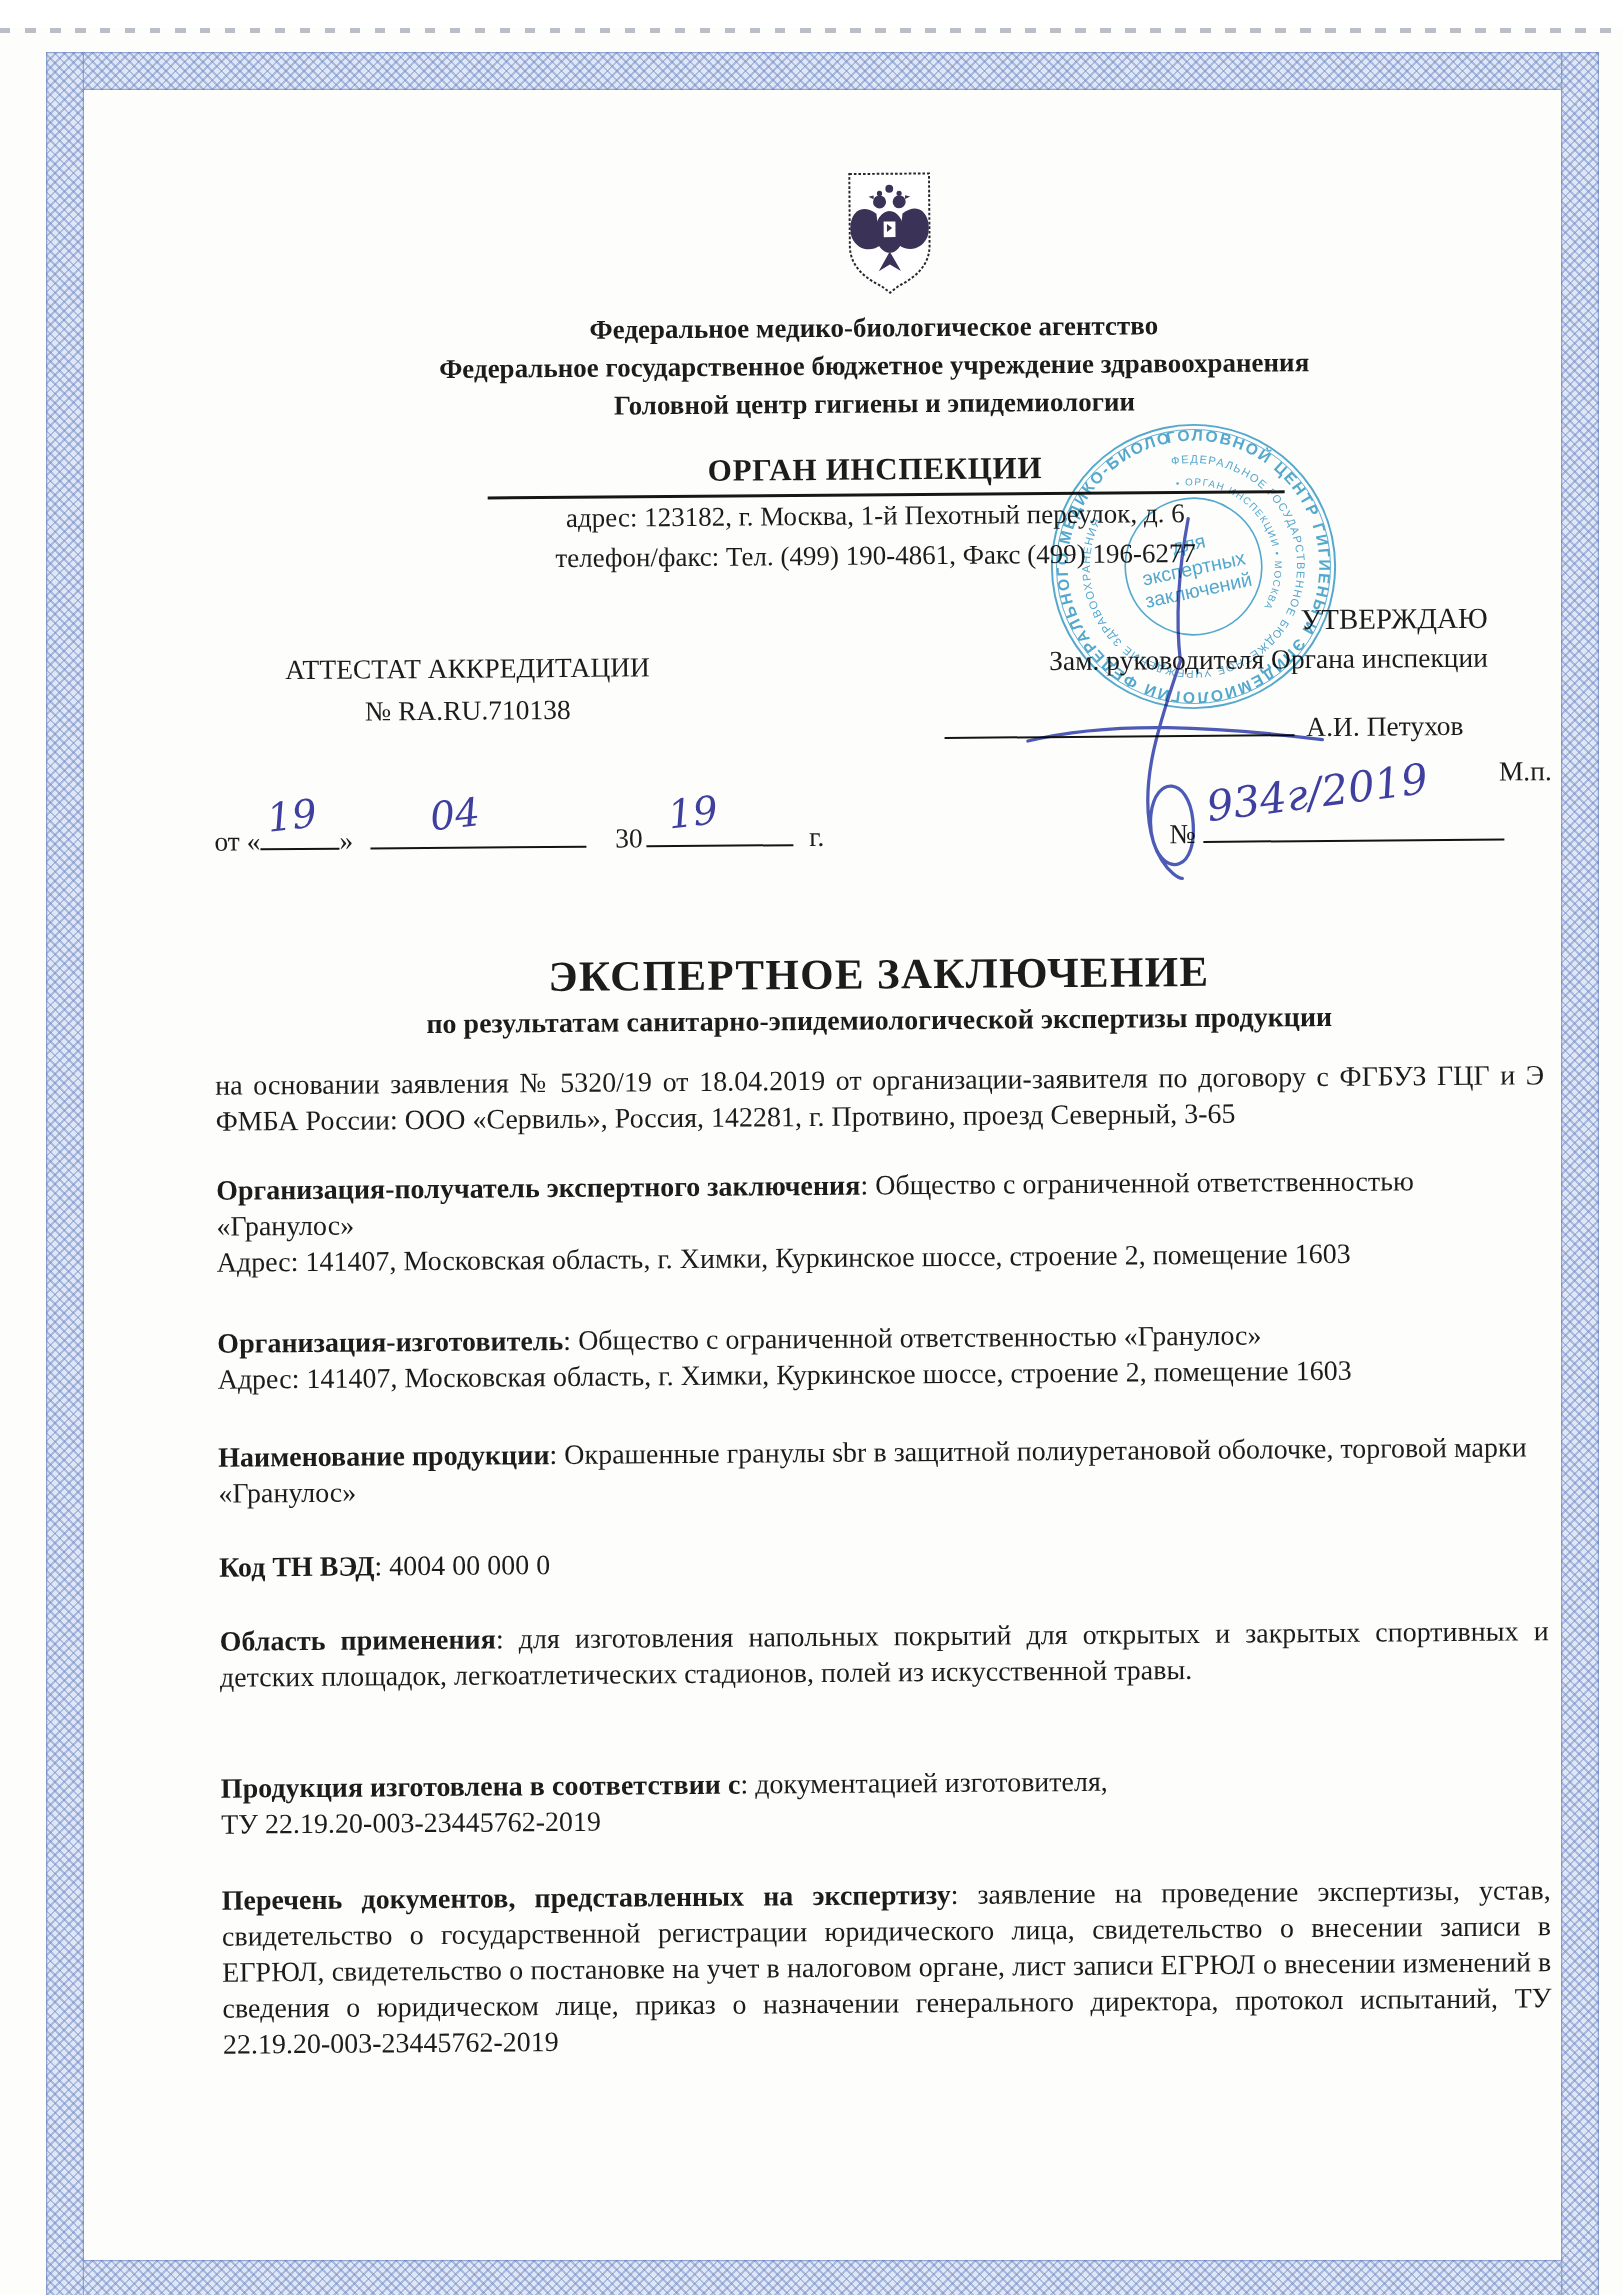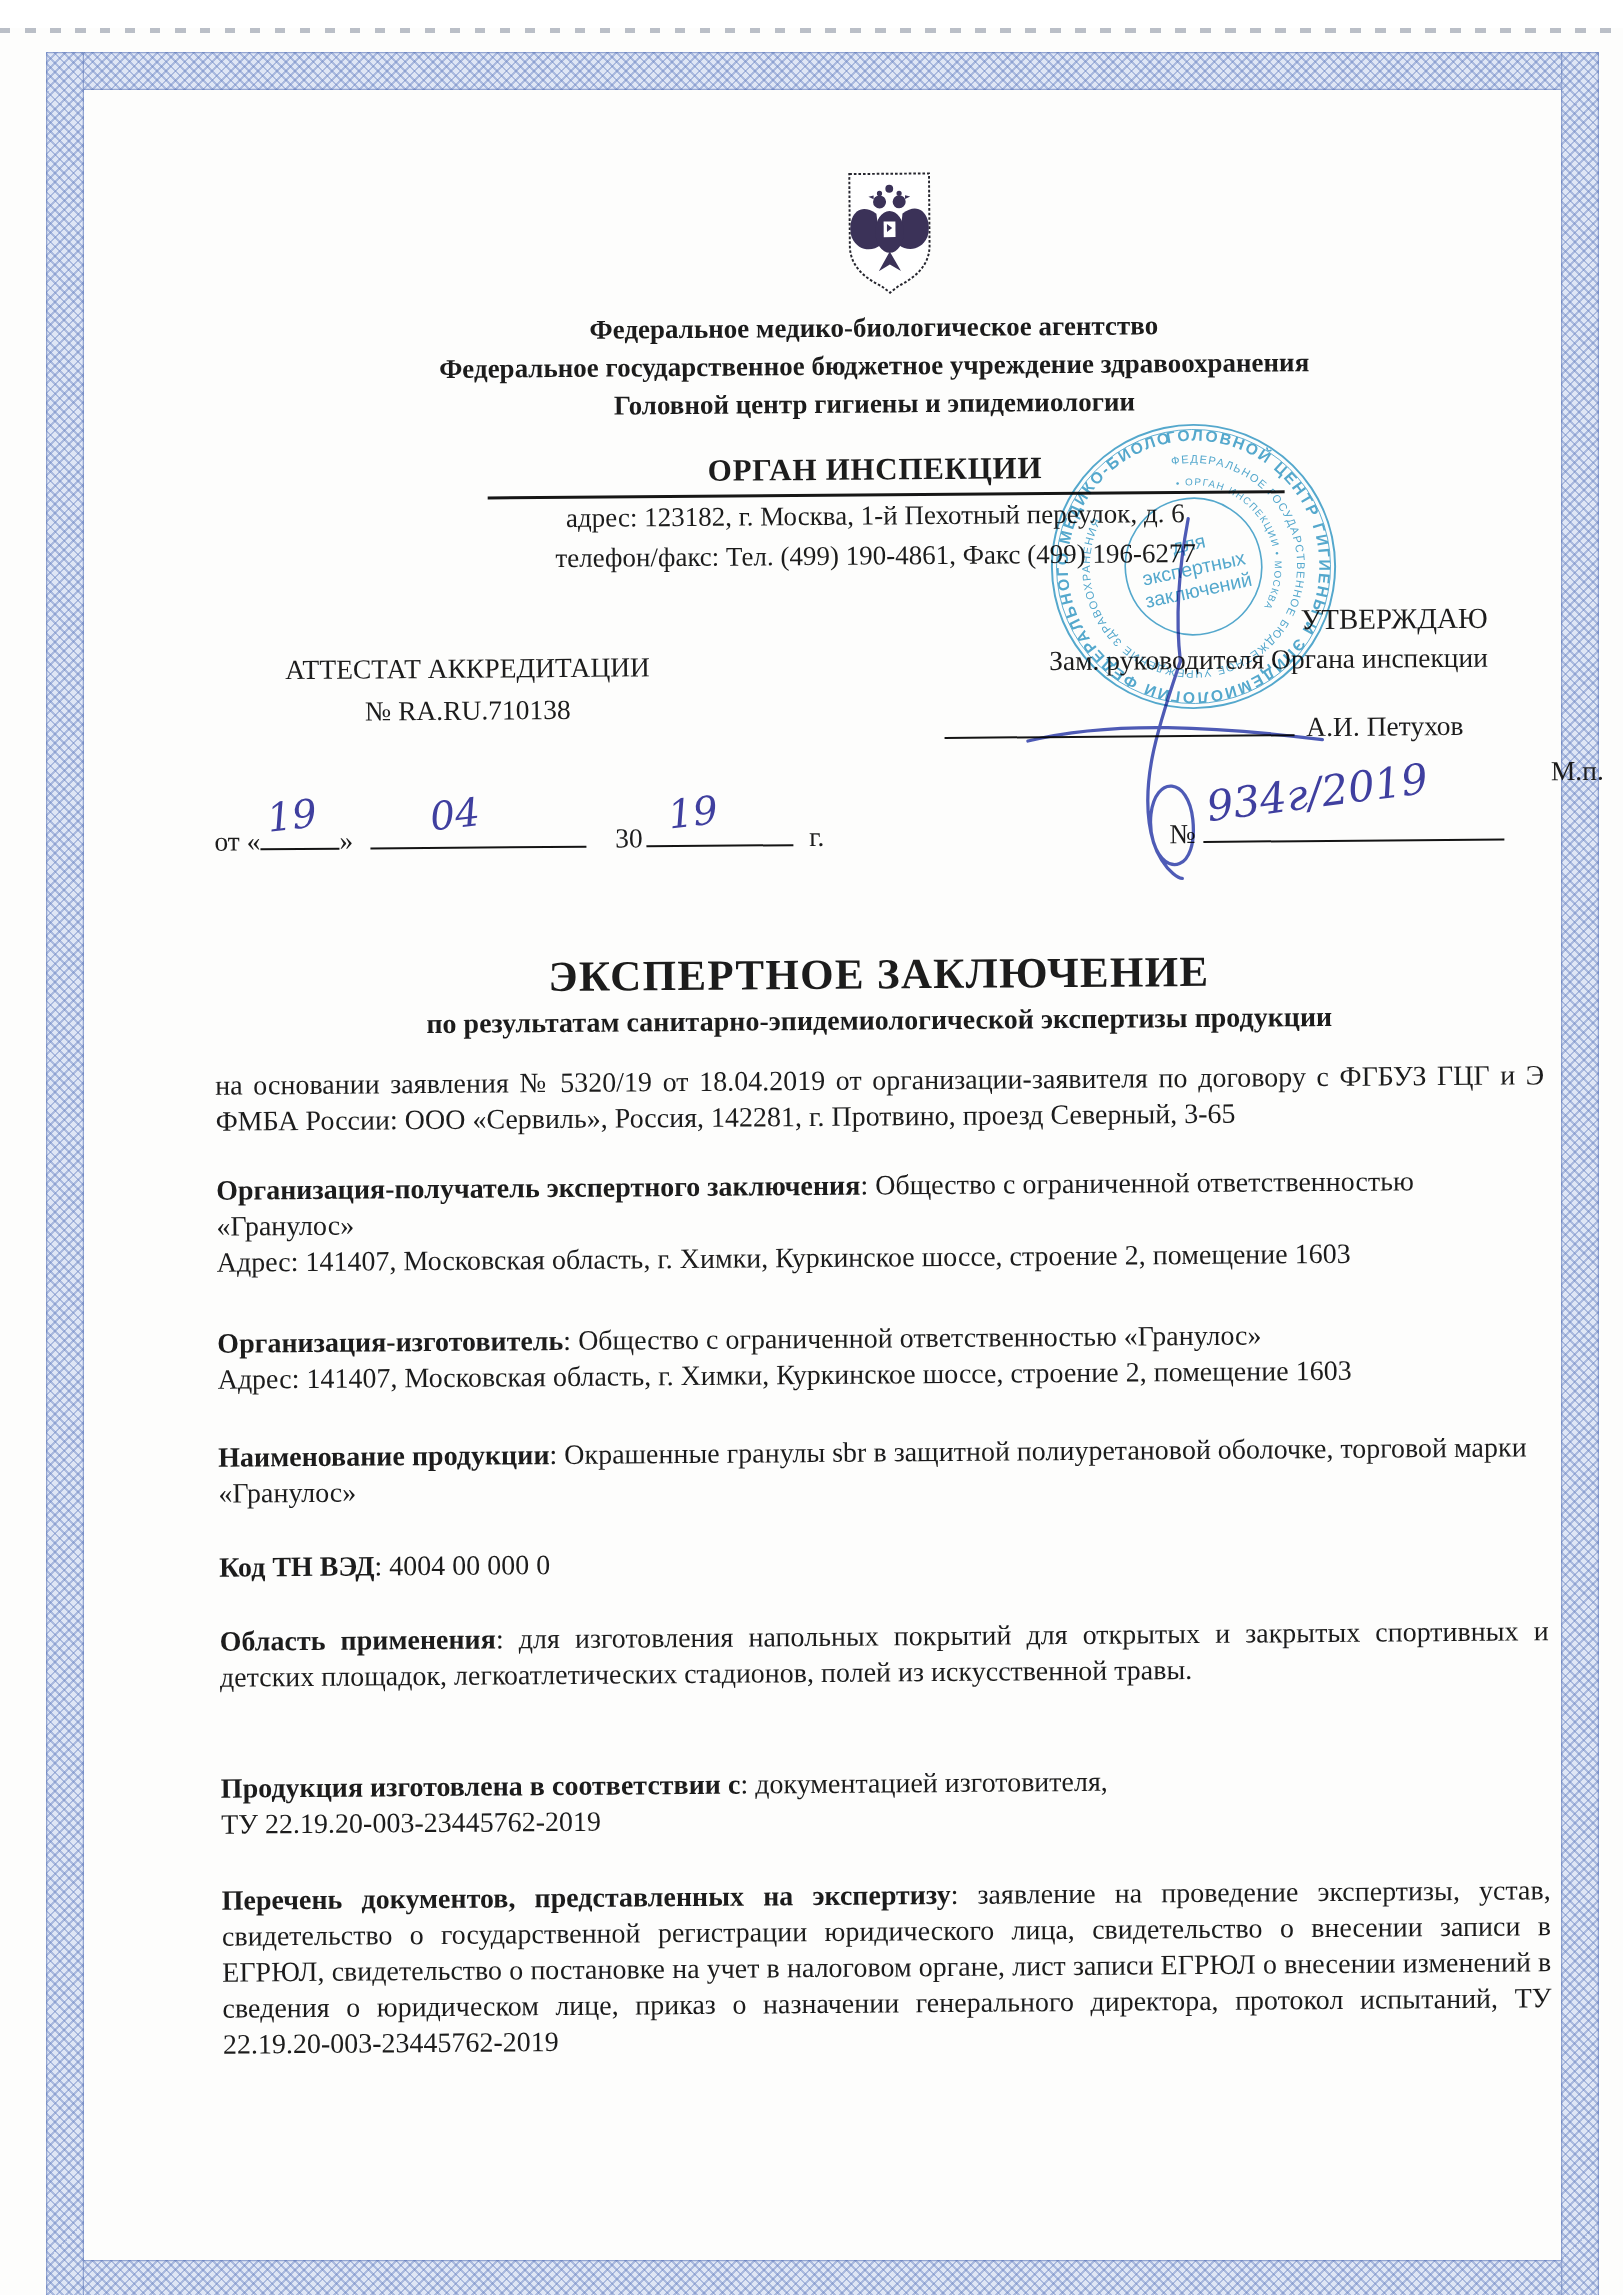--- a/index.html
+++ b/index.html
@@ -27,21 +27,21 @@
   #address-line{top:473px;font-size:27px;}
   #phone-line{top:513px;font-size:27px;}
   #acc-block{left:236px;top:617px;width:471px;text-align:center;font-size:27.5px;line-height:42px;}
   .appr{right:131px;text-align:right;}
   #approve-label{top:579px;font-size:29px;}
   #approver-title{top:619px;font-size:27.5px;}
   #sig-row{left:948px;top:677px;font-size:27.5px;white-space:nowrap;}
   .blank{display:inline-block;border-bottom:2.6px solid #141414;height:33px;position:relative;vertical-align:baseline;}
   #sig-blank{width:350px;}
   #approver-name{margin-left:11.8px;}
-  #seal-mark{left:1554px;top:733px;font-size:27.5px;}
+  #seal-mark{left:1502px;top:733px;font-size:27.5px;}
   #date-row{left:217px;top:783px;font-size:27.5px;white-space:nowrap;}
   #num-row{left:1172px;top:783px;font-size:27.5px;white-space:nowrap;}
   .hand{position:absolute;font-family:"DejaVu Serif",serif;font-style:italic;color:#3f3f9f;
         font-size:39px;top:-22px;left:6.5px;transform:rotate(-6deg);white-space:nowrap;}
   #hand-month{left:60px;}
   #hand-year{left:22px;}
   #hand-number{font-size:42px;top:-39px;left:2.6px;transform:rotate(-7deg);}
   #blank-day{width:79px;}
   #blank-month{width:216px;margin-left:17px;}
   #blank-year{width:147px;margin-left:3.9px;}

